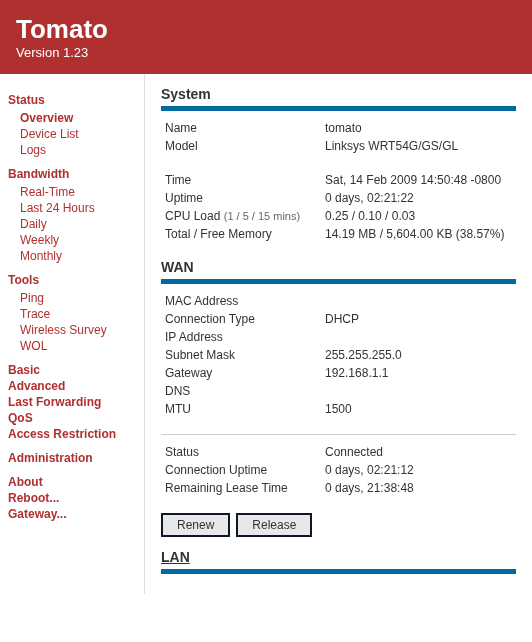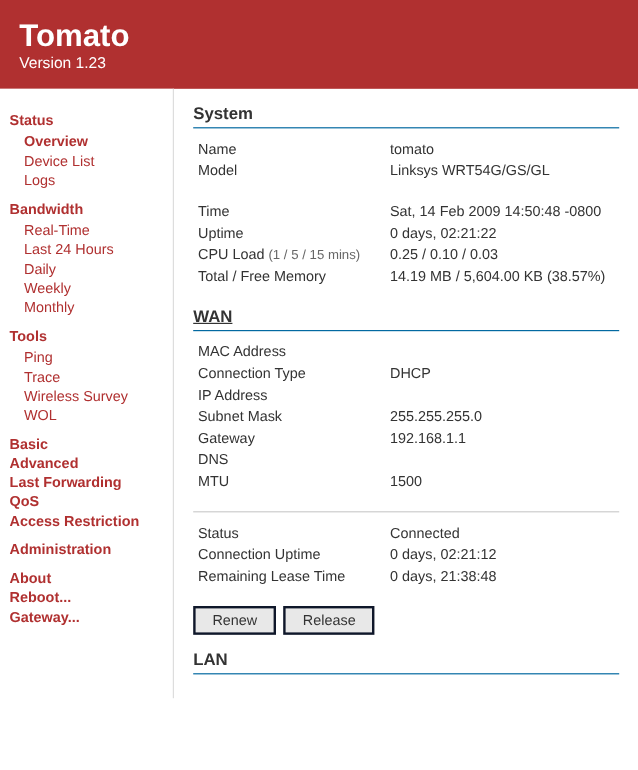--- a/index.html
+++ b/index.html
@@ -45,21 +45,21 @@
     #main {
       flex: 1;
       padding: 12px 16px;
     }
     .section-title {
       font-size: 14px;
       font-weight: bold;
       color: #333;
       margin-bottom: 8px;
       padding-bottom: 4px;
-      border-bottom: 1px solid #0369a1;
+      border-bottom: 5px solid #0369a1;
     }
     .info-table {
       width: 100%;
       border-collapse: collapse;
       margin-bottom: 16px;
     }
     .info-table tr td {
       padding: 2px 4px;
       vertical-align: top;
     }
@@ -67,21 +67,21 @@
       width: 160px;
       color: #333;
       font-weight: normal;
     }
     .info-table tr td:last-child {
       color: #333;
     }
     .highlight { color: #0000cc; }
     .label-note { color: #666; font-size: 11px; }
 
-    .wan-section { margin-top: 4px; text-decoration: underline; }
+    .wan-section { margin-top: 4px; }
 
     .button-row { margin-top: 6px; display: flex; gap: 6px; }
     .btn {
       padding: 3px 14px;
       font-size: 12px;
       background: #e8e8e8;
       border: 2px solid #0f172a;
       cursor: pointer;
       color: #333;
     }
@@ -228,16 +228,16 @@
         <td class="highlight">0 days, 21:38:48</td>
       </tr>
     </tbody>
       </table>
 
     <div class="button-row">
       <button class="btn">Renew</button>
       <button class="btn">Release</button>
     </div>
 
-    <div style="margin-top:12px;" class="section-title">LAN</div>
+    <div style="margin-top:12px;text-decoration:underline;" class="section-title">LAN</div>
 
   </div>
 </div>
 
 </body></html>

